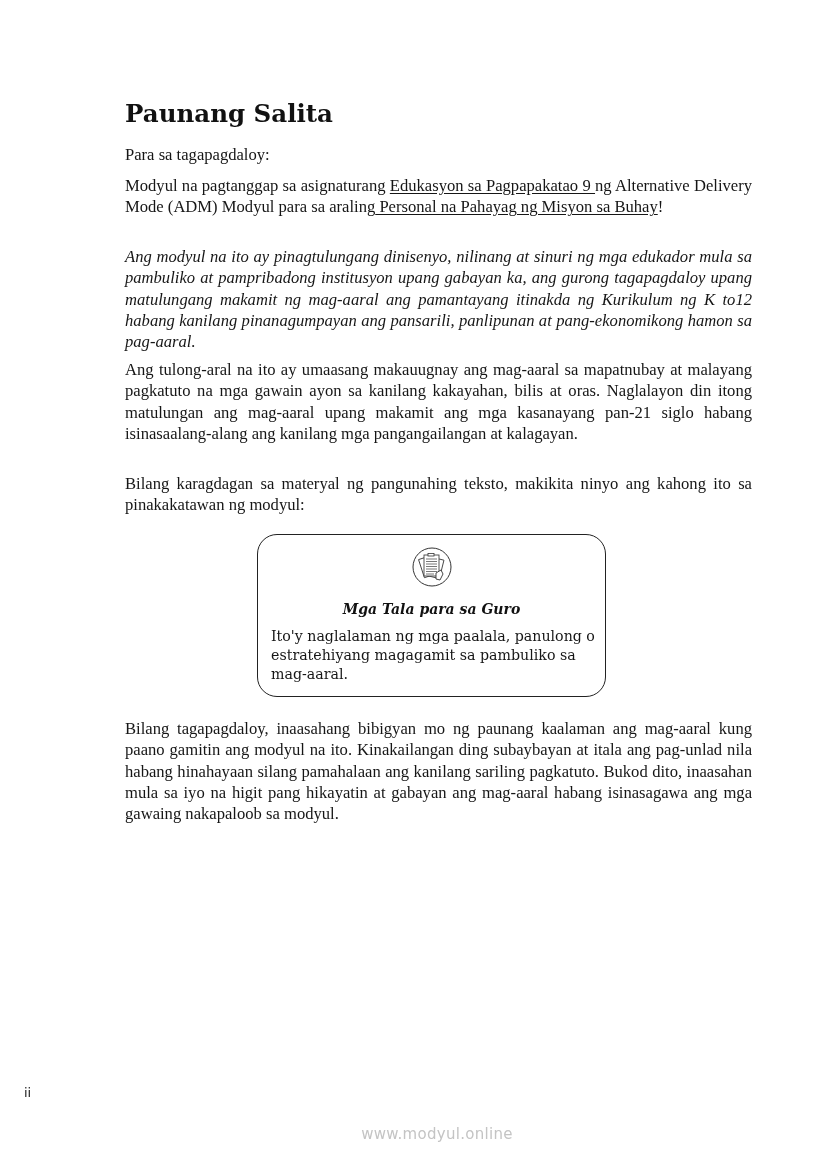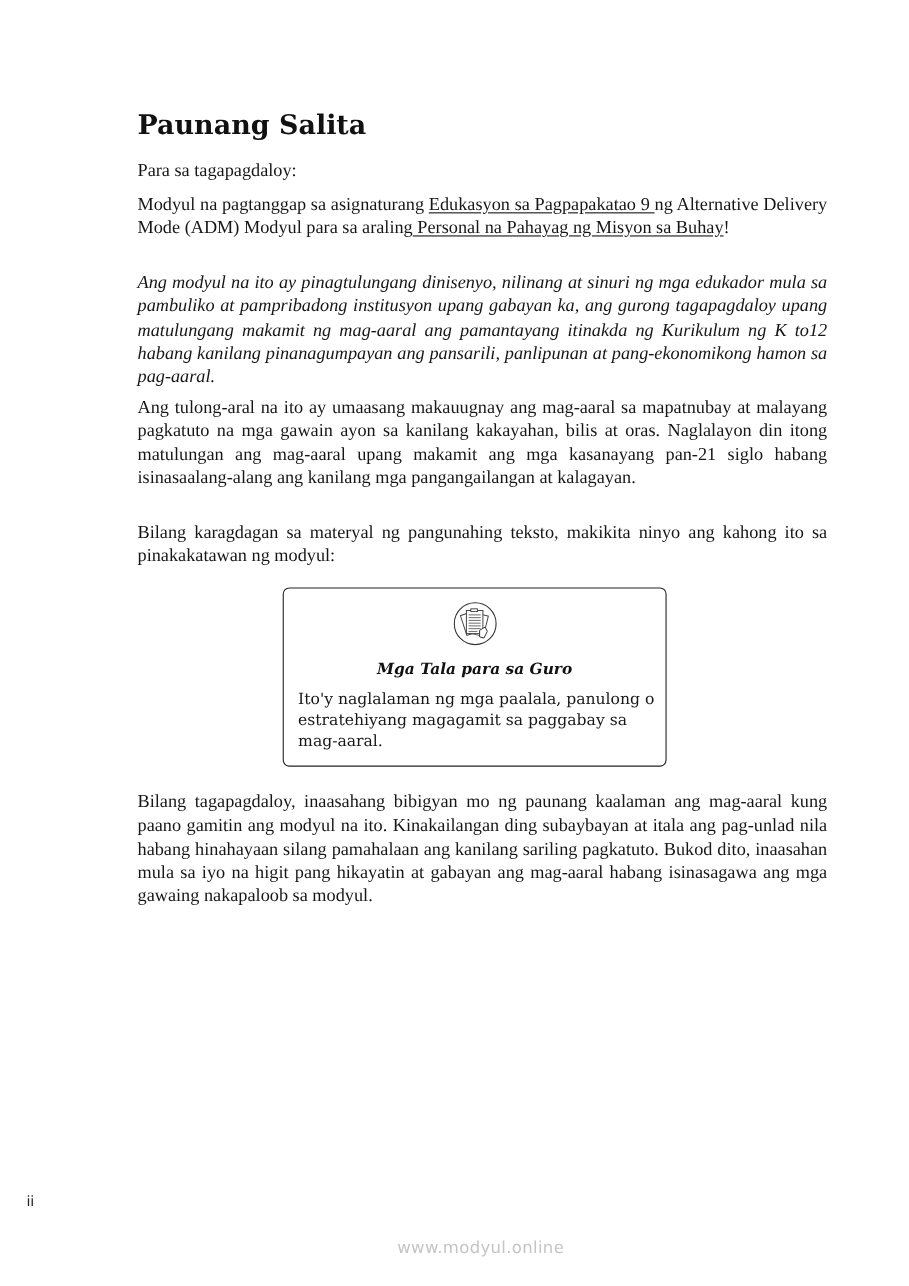--- a/index.html
+++ b/index.html
@@ -17,21 +17,21 @@
   }
   .para u { text-decoration: underline; text-underline-offset: 2px; }
   #p0 { top: 144px; }
   #p1 { top: 175px; }
   #p2 { top: 246px; font-style: italic; }
   #p3 { top: 359px; }
   #p4 { top: 473px; }
   #p5 { top: 718px; }
   .note-box {
     position: absolute; left: 233px; top: 534px; width: 347px; height: 161px;
-    border: 1.6px solid #222; border-radius: 6px; background: #fff;
+    border: 1.6px solid #222; border-radius: 20px; background: #fff;
   }
   .note-icon {
     position: absolute; left: 154px; top: 12px; width: 40px; height: 40px;
   }
   .note-title {
     position: absolute; left: 0; top: 66px; width: 100%; text-align: center;
     font-family: "DejaVu Serif", serif; font-weight: bold; font-style: italic; font-size: 14px;
     color: #111;
   }
   .note-body {
@@ -78,20 +78,20 @@
         <line x1="14" y1="17" x2="25" y2="17"></line>
         <line x1="14" y1="19.5" x2="25" y2="19.5"></line>
         <line x1="14" y1="22" x2="25" y2="22"></line>
         <line x1="14" y1="24.5" x2="25" y2="24.5"></line>
         <line x1="14" y1="27" x2="22" y2="27"></line>
       </g>
       <path d="M24 26 L29 23 L31 27 L28 33 L24 32 Z" fill="#fff" stroke="#333" stroke-width="0.9"></path>
       <rect x="16" y="6.5" width="6" height="2.5" fill="#fff" stroke="#333" stroke-width="0.8"></rect>
     </svg>
     <div class="note-title">Mga Tala para sa Guro</div>
-    <div class="note-body">Ito'y naglalaman ng mga paalala, panulong o estratehiyang magagamit sa paggabay sa mag-aaral.</div>
+    <div class="note-body">Ito'y naglalaman ng mga paalala, panulong o estratehiyang magagamit sa pambuliko sa mag-aaral.</div>
   </div>
 
   <p class="para" id="p5">Bilang tagapagdaloy, inaasahang bibigyan mo ng paunang kaalaman ang mag-aaral kung paano gamitin ang modyul na ito. Kinakailangan ding subaybayan at itala ang pag-unlad nila habang hinahayaan silang pamahalaan ang kanilang sariling pagkatuto. Bukod dito, inaasahan mula sa iyo na higit pang hikayatin at gabayan ang mag-aaral habang isinasagawa ang mga gawaing nakapaloob sa modyul.</p>
 
   <div class="page-number">ii</div>
   <div class="watermark">www.modyul.online</div>
 </div>
 
 </body></html>

